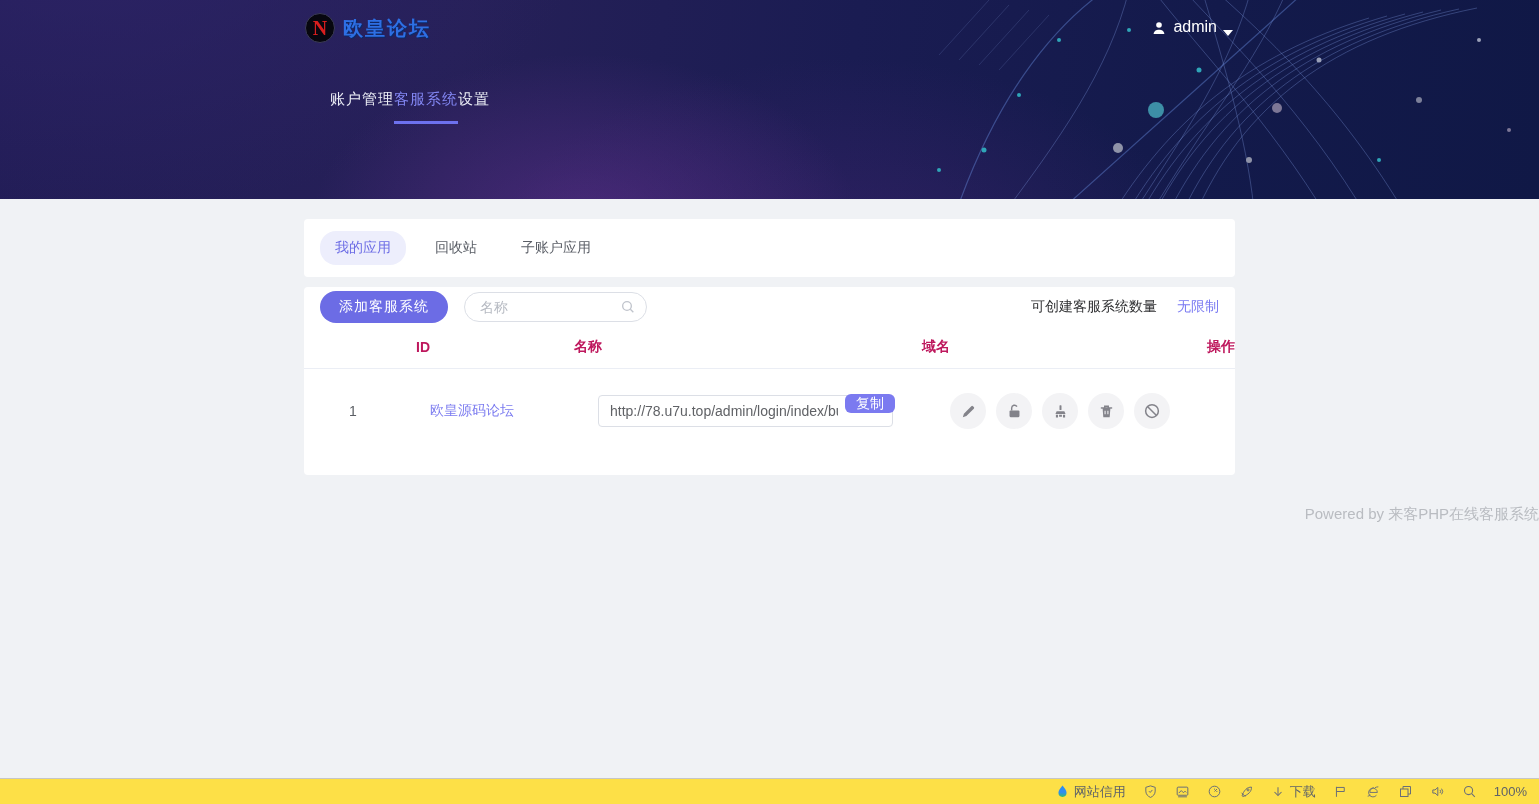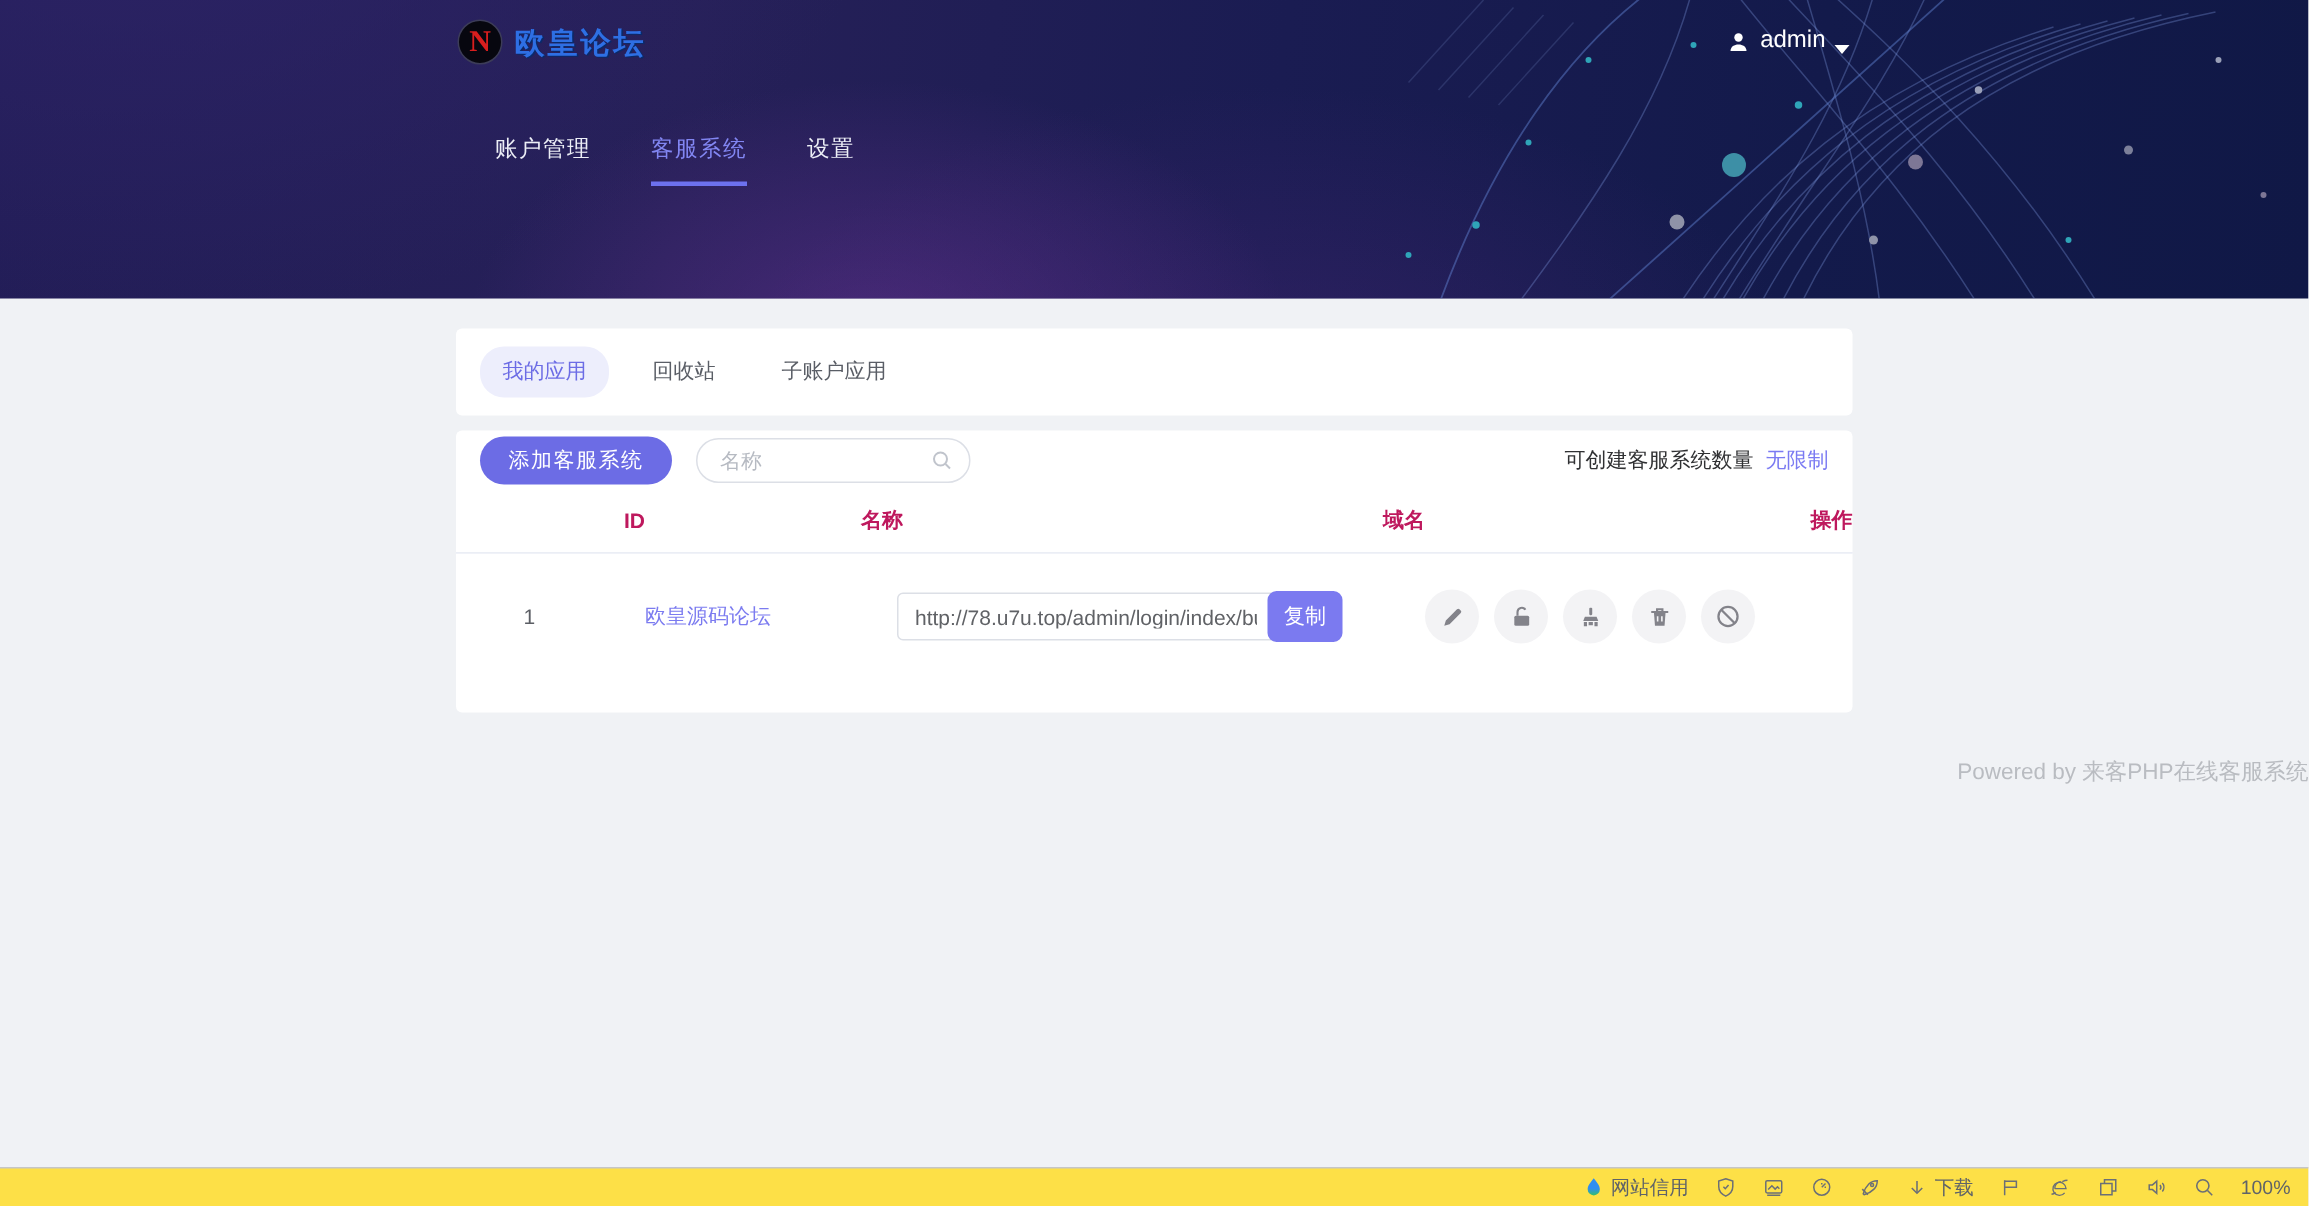--- a/index.html
+++ b/index.html
@@ -33,21 +33,21 @@
     text-shadow:1px 1px 0 #0a2a6a;
   }
   .user-menu {
     position:absolute; top:18px; right:306px; display:flex; align-items:flex-end;
     color:#fff; font-size:16px; cursor:pointer; gap:6px;
   }
   .caret-down { width:0; height:0; border-left:5px solid transparent; border-right:5px solid transparent; border-top:6px solid #fff; }
 
   .page-title { color:#ffffff; font-size:26px; font-weight:500; letter-spacing:2px; margin:44px 0 0 322px; }
 
-  .header-tabs { display:flex; gap:40px; margin:47px 0 0 330px; }
+  .header-tabs { display:flex; margin:47px 0 0 330px; }
   .header-tab { color:#eceef6; font-size:15px; padding-bottom:12px; border-bottom:3px solid transparent; cursor:pointer; letter-spacing:1px; }
   .header-tab.active { color:#8286f2; border-bottom-color:#6d71ee; }
 
   
   .card { background:#fff; width:931px; margin-left:304px; border-radius:4px; }
   .card-apps { margin-top:20px; height:58px; display:flex; align-items:center; padding:0 16px; }
   .app-tab { font-size:14px; color:#5a5e66; margin-right:14px; padding:8px 15px; cursor:pointer; border-radius:16px; }
   .app-tab.active { color:#6c6ce5; background:#edeefc; }
 
   .card-main { margin-top:10px; padding-bottom:22px; }
@@ -57,39 +57,39 @@
     border-radius:16px; border:none; cursor:pointer; letter-spacing:1px;
   }
   .search-wrap { position:relative; margin-left:16px; }
   .search-input {
     width:183px; height:30px; border:1px solid #dcdfe6; border-radius:15px;
     padding:0 32px 0 15px; font-size:14px; color:#606266; outline:none; background:#fff;
   }
   .search-input::placeholder { color:#b6bac2; }
   .search-icon { position:absolute; right:11px; top:7px; }
   .quota { margin-left:auto; font-size:14px; color:#303133; }
-  .quota-link { color:#7a7af2; margin-left:8px; cursor:pointer; }
+  .quota-link { color:#7a7af2; margin-left:20px; cursor:pointer; }
 
   table { width:100%; border-collapse:collapse; table-layout:fixed; }
   thead th {
     text-align:right; font-size:14px; color:#be185d; font-weight:bold;
     padding:11px 0 12px 0; border-bottom:1px solid #ebeef5;
   }
   tbody td { padding:24px 0; font-size:14px; color:#5b5e64; vertical-align:middle; }
   .col-id { padding-left:45px !important; }
   .name-link { color:#7b7bf0; cursor:pointer; }
 
   .domain-group { position:relative; width:295px; height:32px; margin-left:-4px; }
   .domain-input {
     width:100%; height:32px; border:1px solid #dcdfe6; border-radius:4px;
     padding:0 54px 0 11px; font-size:14px; color:#606266; outline:none; background:#fff;
     white-space:nowrap; overflow:hidden; text-overflow:clip;
   }
   .copy-btn {
-    position:absolute; right:-2px; top:-1px; height:34px; width:50px;
+    position:absolute; right:-2px; top:-1px; height:19px; width:50px;
     background:#7b7af0; color:#fff; border:none; border-radius:6px; font-size:14px; cursor:pointer;
   }
 
   .actions { display:flex; gap:10px; }
   .action-circle {
     width:36px; height:36px; border-radius:50%; background:#f3f3f5;
     display:flex; align-items:center; justify-content:center; cursor:pointer;
   }
 
   .footer { text-align:right; color:#b9bcc1; font-size:15px; margin-top:30px; }

